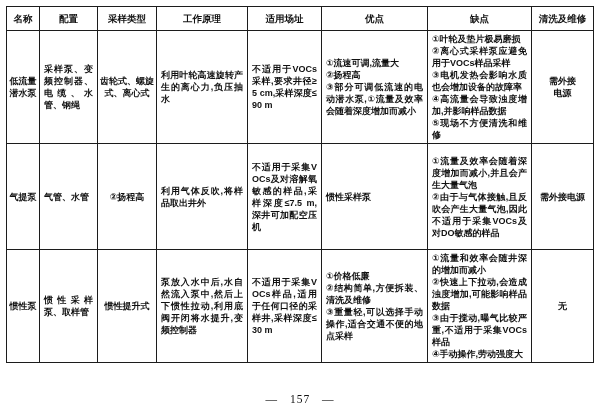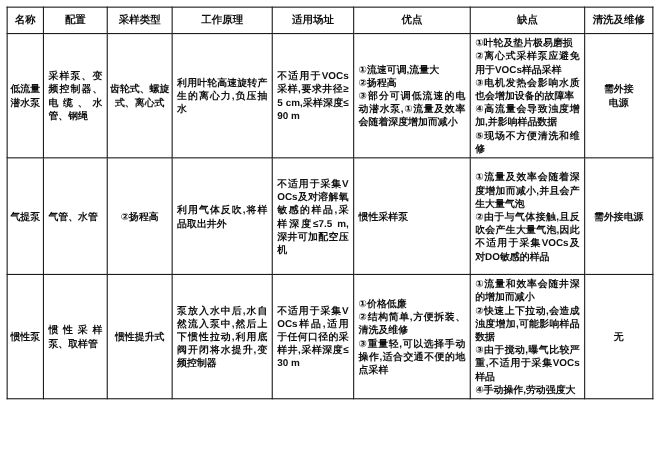--- a/index.html
+++ b/index.html
@@ -137,13 +137,14 @@
 ③重量轻,可以选择手动操作,适合交通不便的地点采样</td>
         <td>①流量和效率会随井深的增加而减小
 ②快速上下拉动,会造成浊度增加,可能影响样品数据
 ③由于搅动,曝气比较严重,不适用于采集VOCs样品
 ④手动操作,劳动强度大</td>
         <td>无</td>
       </tr>
     </tbody>
   </table>
 
+  <div class="page-footer">— 157 —</div>
 </div>
 
 </body></html>

